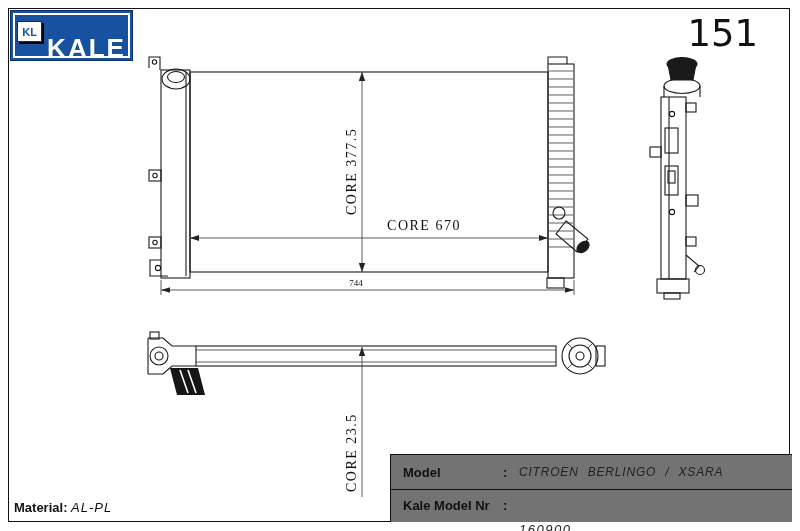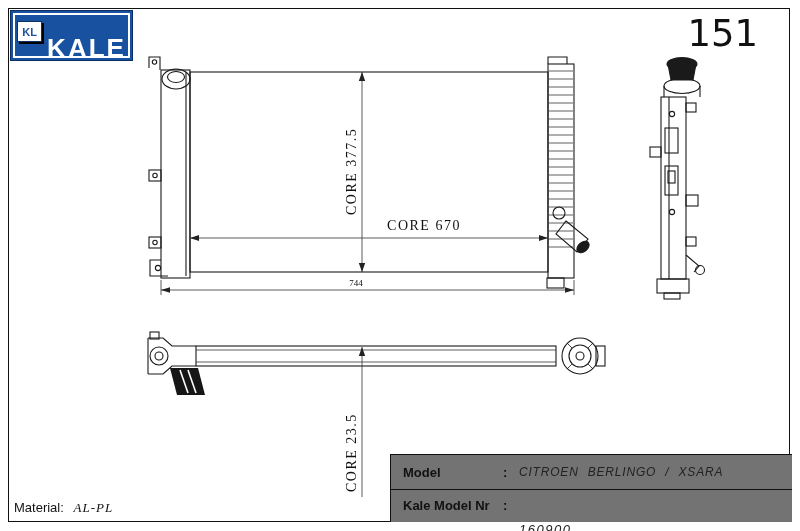--- a/index.html
+++ b/index.html
@@ -37,23 +37,23 @@
   }
 
   
   .dim-text {
     font-family:"Liberation Serif", serif; font-size:14px; fill:#111; letter-spacing:1.5px;
   }
   .dim-small { font-family:"Liberation Serif", serif; font-size:9px; fill:#111; }
 
   
   .material { position:absolute; left:14px; top:500px; font-size:13px; color:#111; }
-  .material-label { font-weight:normal; }
+  .material-label { font-weight:bold; }
   .material-value {
-    font-style:italic; font-family:Liberation Serif, serif; margin-left:6px; letter-spacing:1px;
+    font-style:italic; font-family:Liberation Sans, sans-serif; letter-spacing:1px;
   }
 
   
   .info-table {
     position:absolute; left:390px; top:454px; width:402px; height:68px;
     border-top:1.5px solid #111; border-left:1.5px solid #111;
     box-sizing:border-box; background:#737373;
   }
   .info-row { display:flex; align-items:center; box-sizing:border-box; padding-left:12px; }
   .model-row { height:35px; border-bottom:1.2px solid #111; }

